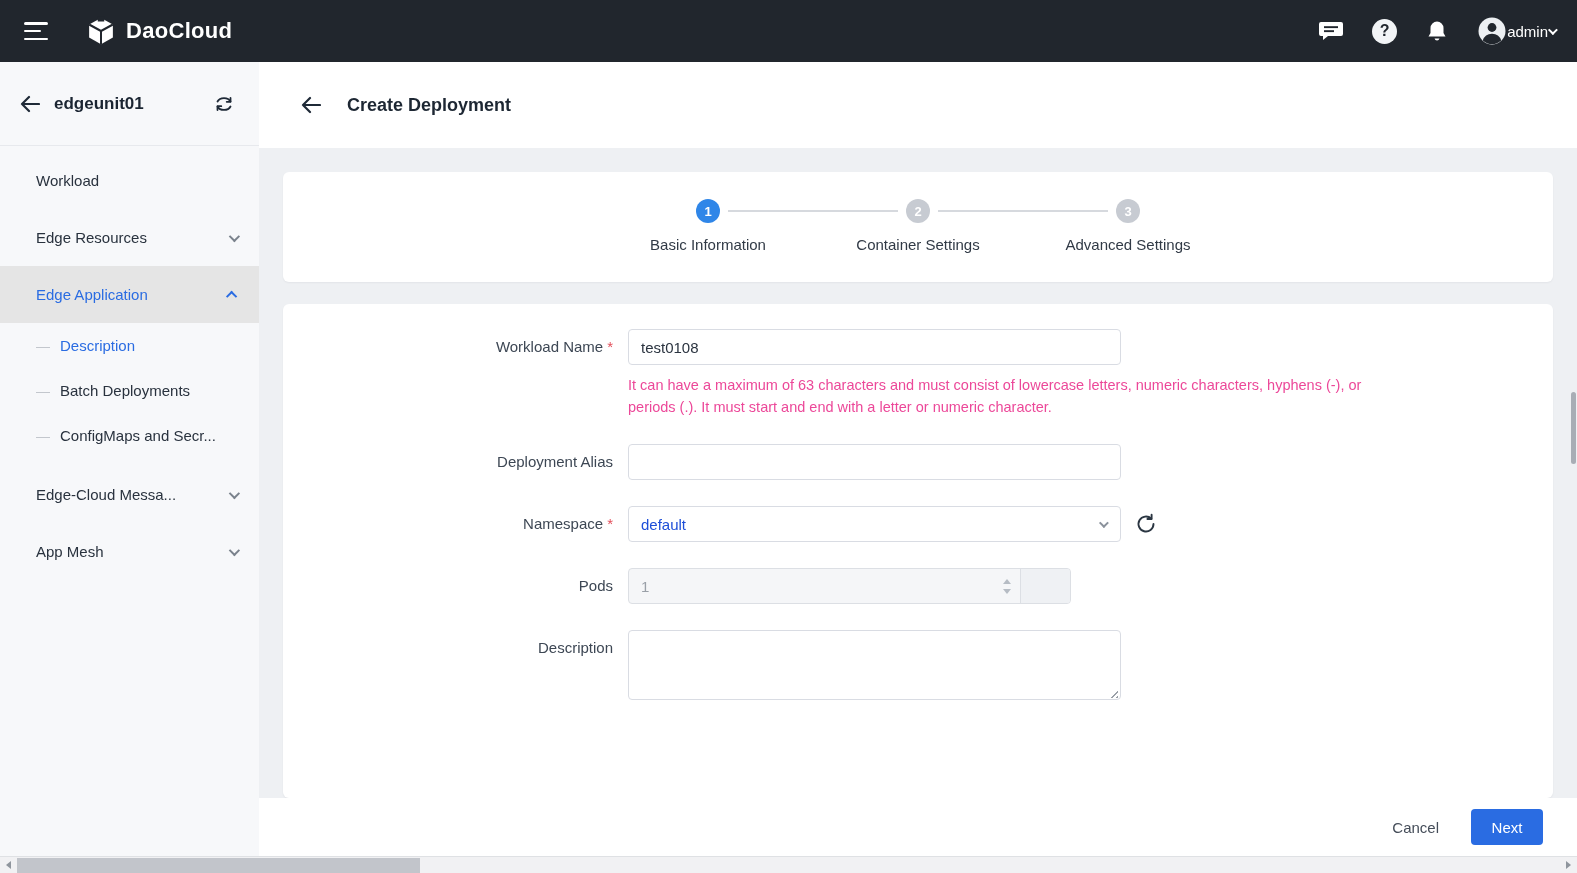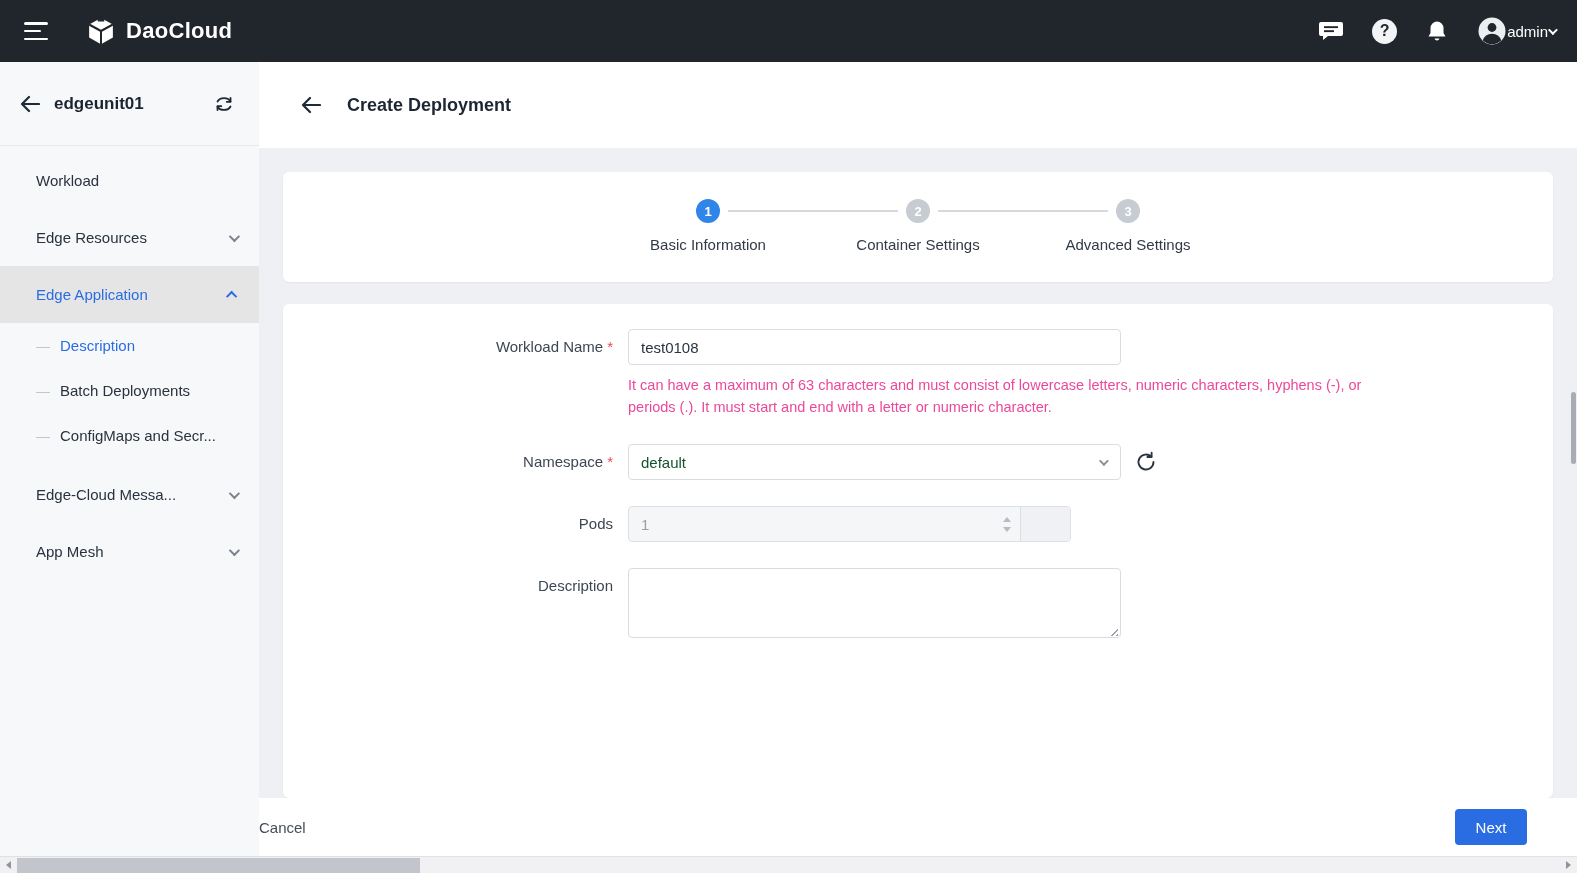--- a/index.html
+++ b/index.html
@@ -63,38 +63,38 @@
   
   .form-card { flex:1; padding-top:25px; overflow:hidden; }
   .form-row { display:grid; grid-template-columns:330px 1fr; column-gap:15px; margin-bottom:26px; }
   .form-label { text-align:right; font-size:15px; color:#3d4754; line-height:36px; }
   .req { color:#e34d59; margin-left:4px; }
   .control { position:relative; }
   .txt-input { width:493px; height:36px; border:1px solid #d9dce3; border-radius:4px; padding:0 12px; font-size:15px; color:#2b3440; font-family:"Liberation Sans",sans-serif; background:#fff; outline:none; }
   .help-text { max-width:737px; margin-top:9px; font-size:14.5px; line-height:22px; color:#ec4899; }
 
   .select-wrap { display:flex; align-items:center; gap:14px; }
-  .select-box { position:relative; width:493px; height:36px; border:1px solid #d9dce3; border-radius:4px; background:#fff; display:flex; align-items:center; padding:0 32px 0 12px; font-size:15px; color:#14532d; cursor:pointer; }
+  .select-box { position:relative; width:493px; height:36px; border:1px solid #d9dce3; border-radius:4px; background:#fff; display:flex; align-items:center; padding:0 32px 0 12px; font-size:15px; color:#1d4ed8; cursor:pointer; }
   .select-box .chev { position:absolute; right:14px; color:#8b929c; width:7px; height:7px; }
 
   .pods-wrap { display:flex; width:443px; height:36px; border:1px solid #dcdfe4; border-radius:4px; background:#f5f6f8; overflow:hidden; }
   .pods-input { flex:1; border:none; background:transparent; padding:0 12px; font-size:15px; color:#9aa0a8; font-family:"Liberation Sans",sans-serif; outline:none; }
   .spin-col { width:26px; display:flex; flex-direction:column; align-items:center; justify-content:center; gap:5px; }
   .tri-up { width:0; height:0; border-left:4px solid transparent; border-right:4px solid transparent; border-bottom:5px solid #b6bcc4; }
   .tri-down { width:0; height:0; border-left:4px solid transparent; border-right:4px solid transparent; border-top:5px solid #b6bcc4; }
   .pods-addon { width:50px; border-left:1px solid #dcdfe4; background:#eff1f4; }
 
   .textarea-wrap { position:relative; width:493px; }
   .desc-textarea { width:493px; height:70px; border:1px solid #d9dce3; border-radius:4px; padding:8px 12px; font-size:15px; color:#2b3440; font-family:"Liberation Sans",sans-serif; resize:none; outline:none; background:#fff; }
   .resize-handle { position:absolute; right:3px; bottom:6px; width:10px; height:10px; cursor:nwse-resize;
     background:repeating-linear-gradient(135deg, transparent 0 2px, #9aa0a8 2px 3.5px);
     clip-path:polygon(100% 0, 100% 100%, 0 100%); }
 
   
-  .footer-bar { height:58px; background:#fff; flex:0 0 auto; display:flex; align-items:center; justify-content:space-between; gap:32px; padding-right:50px; }
+  .footer-bar { height:58px; background:#fff; flex:0 0 auto; display:flex; align-items:center; justify-content:flex-end; gap:32px; padding-right:34px; }
   .cancel-btn { background:none; border:none; font-size:15px; color:#454d59; cursor:pointer; font-family:"Liberation Sans",sans-serif; }
   .next-btn { width:72px; height:36px; background:#2a6ce2; color:#fff; border:none; border-radius:4px; font-size:15px; cursor:pointer; font-family:"Liberation Sans",sans-serif; }
 
   
   .hscrollbar { height:17px; background:#f1f1f3; border-top:1px solid #dfe1e4; display:flex; align-items:center; flex:0 0 auto; position:relative; }
   .scroll-arrow { width:17px; height:16px; display:flex; align-items:center; justify-content:center; cursor:pointer; }
   .arr-left { width:0; height:0; border-top:4px solid transparent; border-bottom:4px solid transparent; border-right:5px solid #8f959d; }
   .arr-right { width:0; height:0; border-top:4px solid transparent; border-bottom:4px solid transparent; border-left:5px solid #8f959d; }
   .h-thumb { position:absolute; left:17px; width:403px; top:1px; height:15px; background:#c2c5cb; cursor:pointer; }
   .scroll-spacer { flex:1; }
@@ -244,20 +244,28 @@
           <div class="form-row">
             <div class="form-label">
               <span>Workload Name</span><span class="req">*</span>
             </div>
             <div class="control">
               <input class="txt-input" type="text" value="test0108" style="">
               <div class="help-text">It can have a maximum of 63 characters and must consist of lowercase letters, numeric characters, hyphens (-), or periods (.). It must start and end with a letter or numeric character.</div>
             </div>
           </div>
 
+          <div class="form-row">
+            <div class="form-label">
+              <span>Deployment Alias</span>
+            </div>
+            <div class="control">
+              <input class="txt-input" type="text" value="" style="">
+            </div>
+          </div>
 
           <div class="form-row">
             <div class="form-label">
               <span>Namespace</span><span class="req">*</span>
             </div>
             <div class="control select-wrap">
               <div class="select-box">
                 <span>default</span>
                 <span class="chev down"></span>
               </div>

